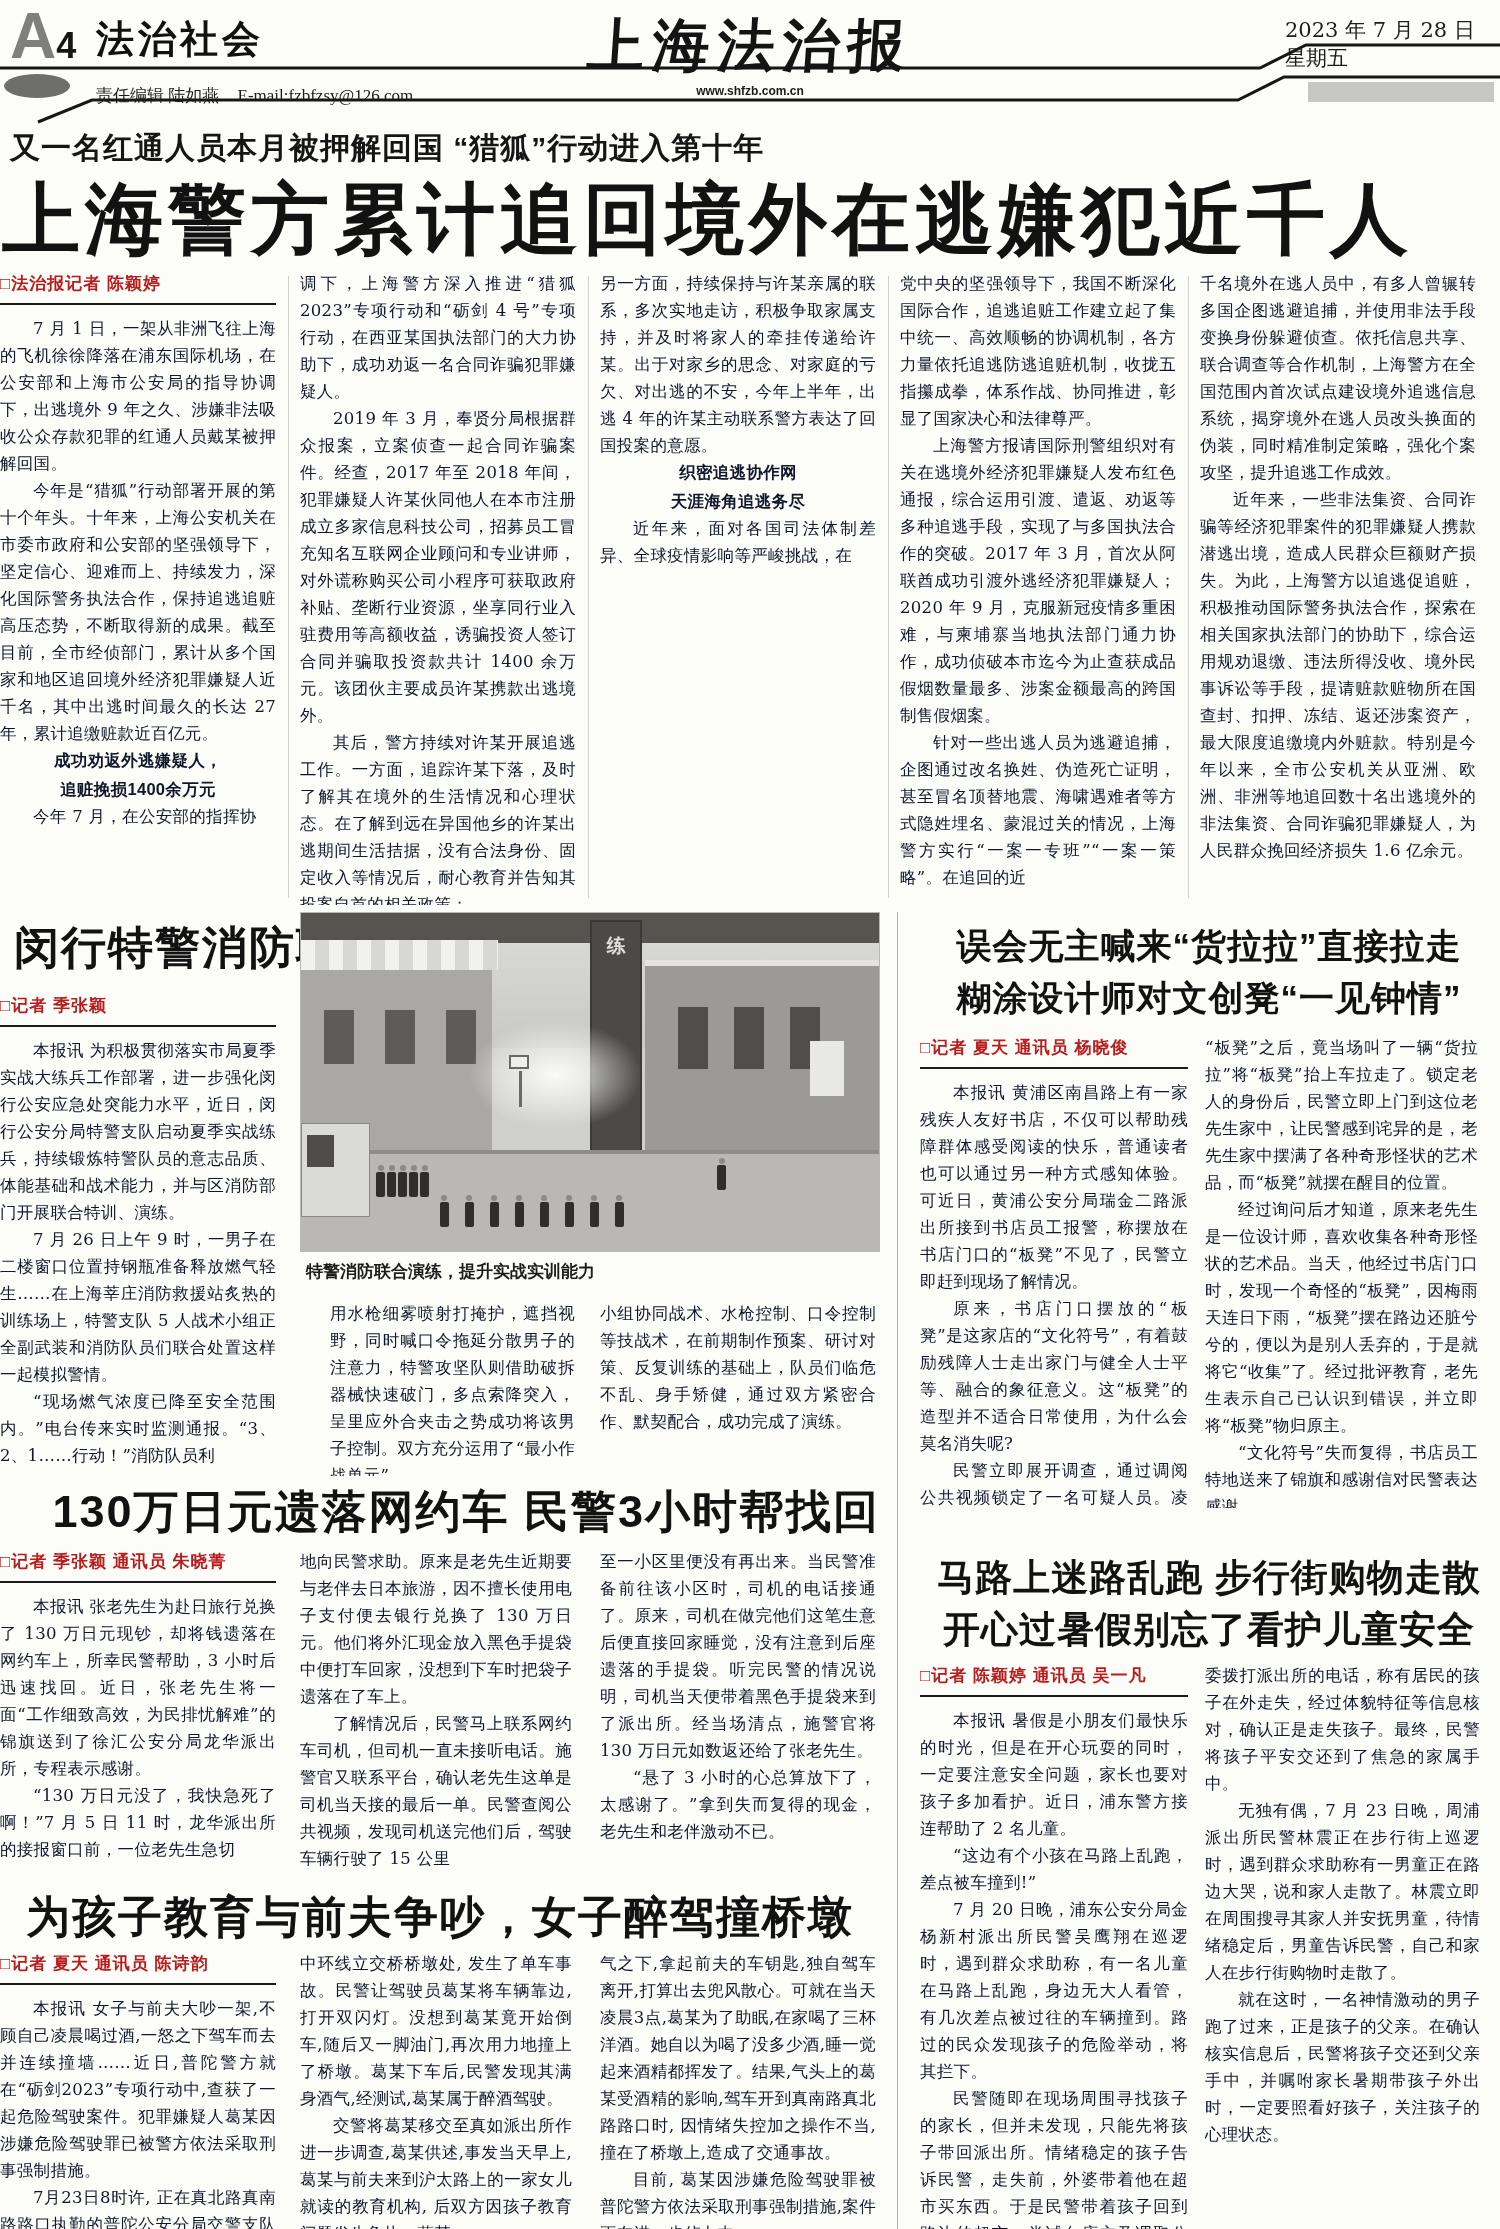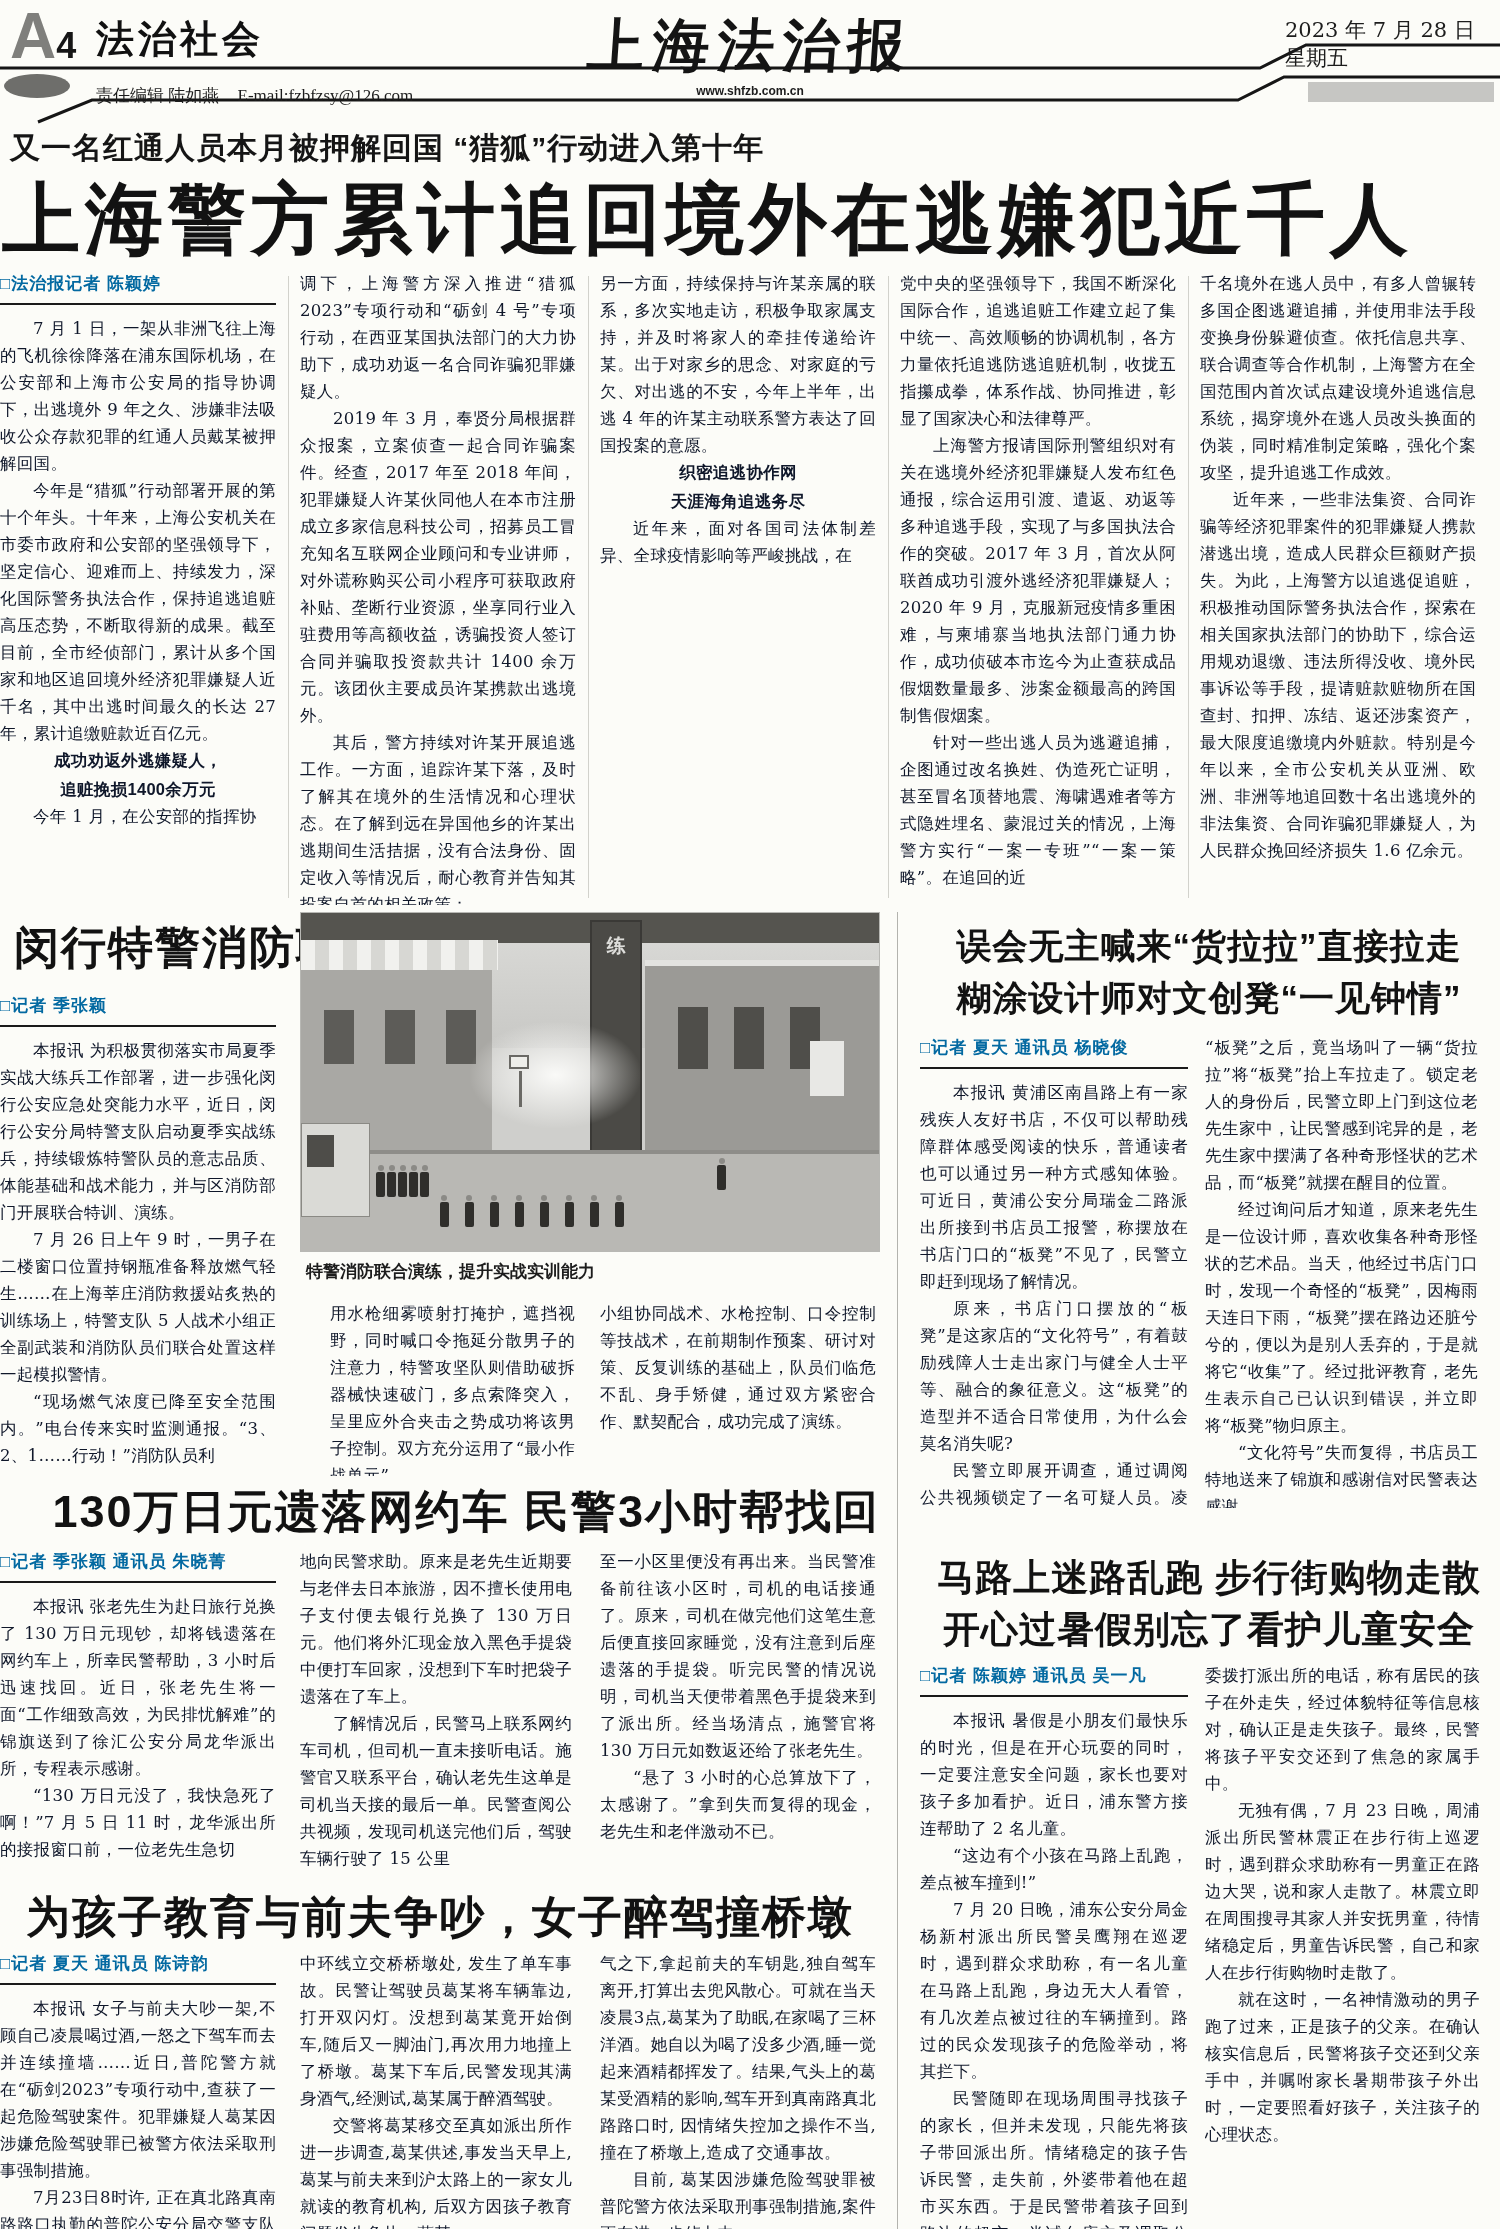--- a/index.html
+++ b/index.html
@@ -33,21 +33,21 @@
     font-size:45px; letter-spacing:2px; color:#121212; white-space:nowrap; }
   .h-mid  { font-family:"Liberation Sans",sans-serif; font-weight:900;
     font-size:35px; letter-spacing:1px; color:#121212; line-height:52px; white-space:nowrap; }
 
   
   .bcol { position:absolute; overflow:hidden; text-align:justify; }
   .bcol p { margin:0; text-indent:2em; font-size:16.5px; line-height:27px;
     letter-spacing:0.3px; color:#0f172a; }
   .bcol p.cont { text-indent:0; }
   .byline { font-family:"Liberation Sans",sans-serif; font-weight:700;
-    font-size:17px; letter-spacing:1px; color:#0369a1;
+    font-size:17px; letter-spacing:1px; color:#b91c1c;
     border-bottom:2px solid #1a1a1a; padding:2px 0 8px; margin-bottom:10px; }
   .subhead { font-family:"Liberation Sans",sans-serif; font-weight:900;
     font-size:21px; text-align:center; line-height:31px; margin:13px 0;
     text-indent:0 !important; }
   .colrule { position:absolute; width:1px; background:#d2d2cc; }
   .vdivider { position:absolute; width:1px; background:#b3b3ae; }
 
   
   .photo { position:absolute; left:300px; top:912px; width:580px; height:340px;
     background:#cfcfcc; overflow:hidden; border:1px solid #b8b8b4; }
@@ -116,21 +116,21 @@
   <div class="colrule" style="left:588px;top:276px;height:622px"></div>
   <div class="colrule" style="left:888px;top:276px;height:622px"></div>
   <div class="colrule" style="left:1188px;top:276px;height:622px"></div>
 
   <div class="bcol" style="left:0;top:270px;width:276px;height:635px">
     <div class="byline">□法治报记者  陈颖婷</div>
     <p>7 月 1 日，一架从非洲飞往上海的飞机徐徐降落在浦东国际机场，在公安部和上海市公安局的指导协调下，出逃境外 9 年之久、涉嫌非法吸收公众存款犯罪的红通人员戴某被押解回国。</p>
     <p>今年是“猎狐”行动部署开展的第十个年头。十年来，上海公安机关在市委市政府和公安部的坚强领导下，坚定信心、迎难而上、持续发力，深化国际警务执法合作，保持追逃追赃高压态势，不断取得新的成果。截至目前，全市经侦部门，累计从多个国家和地区追回境外经济犯罪嫌疑人近千名，其中出逃时间最久的长达 27 年，累计追缴赃款近百亿元。</p>
     <p class="subhead" style="margin-bottom:0">成功劝返外逃嫌疑人，</p>
     <p class="subhead" style="margin-top:2px">追赃挽损1400余万元</p>
-    <p>今年 1 月，在公安部的指挥协</p>
+    <p>今年 7 月，在公安部的指挥协</p>
   </div>
   <div class="bcol" style="left:300px;top:270px;width:276px;height:635px">
     <p class="cont">调下，上海警方深入推进“猎狐 2023”专项行动和“砺剑 4 号”专项行动，在西亚某国执法部门的大力协助下，成功劝返一名合同诈骗犯罪嫌疑人。</p>
     <p>2019 年 3 月，奉贤分局根据群众报案，立案侦查一起合同诈骗案件。经查，2017 年至 2018 年间，犯罪嫌疑人许某伙同他人在本市注册成立多家信息科技公司，招募员工冒充知名互联网企业顾问和专业讲师，对外谎称购买公司小程序可获取政府补贴、垄断行业资源，坐享同行业入驻费用等高额收益，诱骗投资人签订合同并骗取投资款共计 1400 余万元。该团伙主要成员许某携款出逃境外。</p>
     <p>其后，警方持续对许某开展追逃工作。一方面，追踪许某下落，及时了解其在境外的生活情况和心理状态。在了解到远在异国他乡的许某出逃期间生活拮据，没有合法身份、固定收入等情况后，耐心教育并告知其投案自首的相关政策；</p>
   </div>
   <div class="bcol" style="left:600px;top:270px;width:276px;height:635px">
     <p class="cont">另一方面，持续保持与许某亲属的联系，多次实地走访，积极争取家属支持，并及时将家人的牵挂传递给许某。出于对家乡的思念、对家庭的亏欠、对出逃的不安，今年上半年，出逃 4 年的许某主动联系警方表达了回国投案的意愿。</p>
     <p class="subhead" style="margin-bottom:0">织密追逃协作网</p>
     <p class="subhead" style="margin-top:2px">天涯海角追逃务尽</p>

